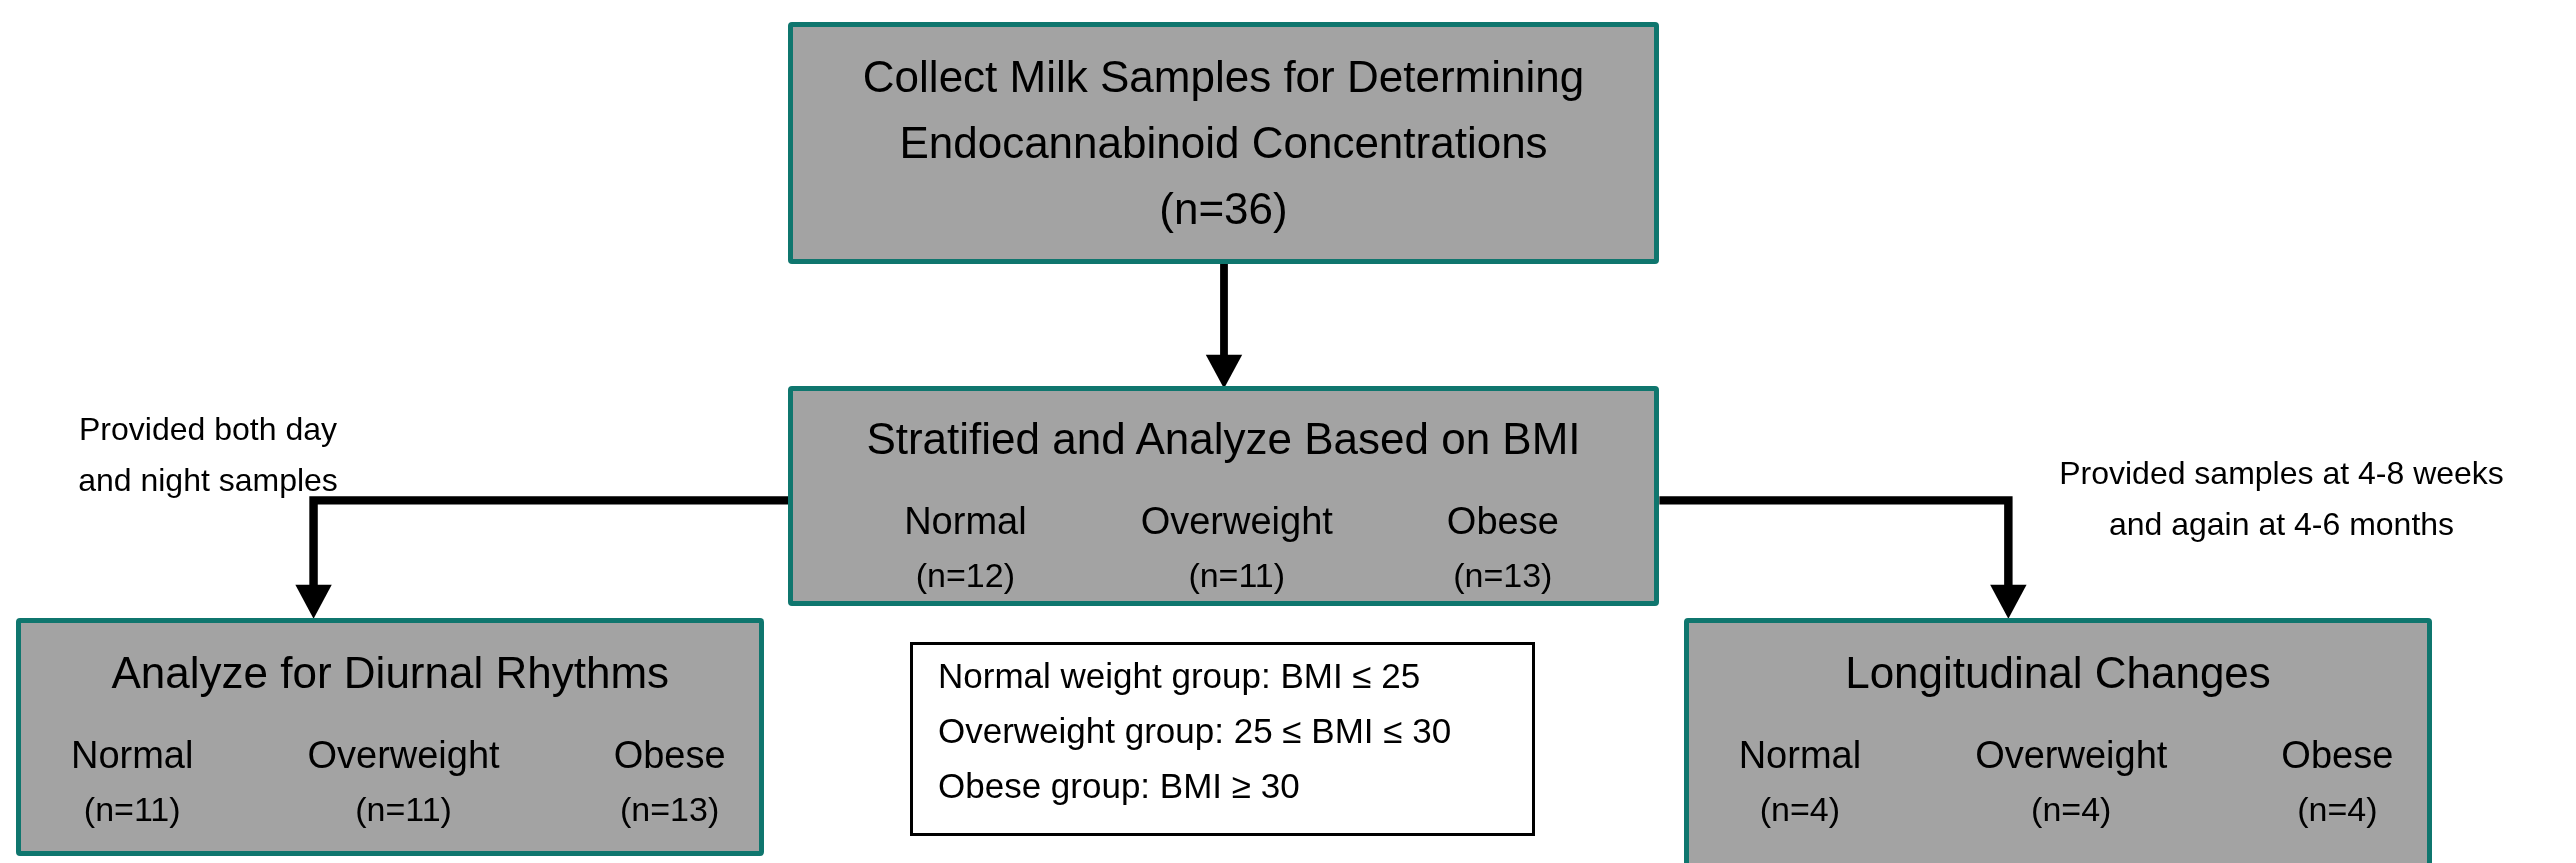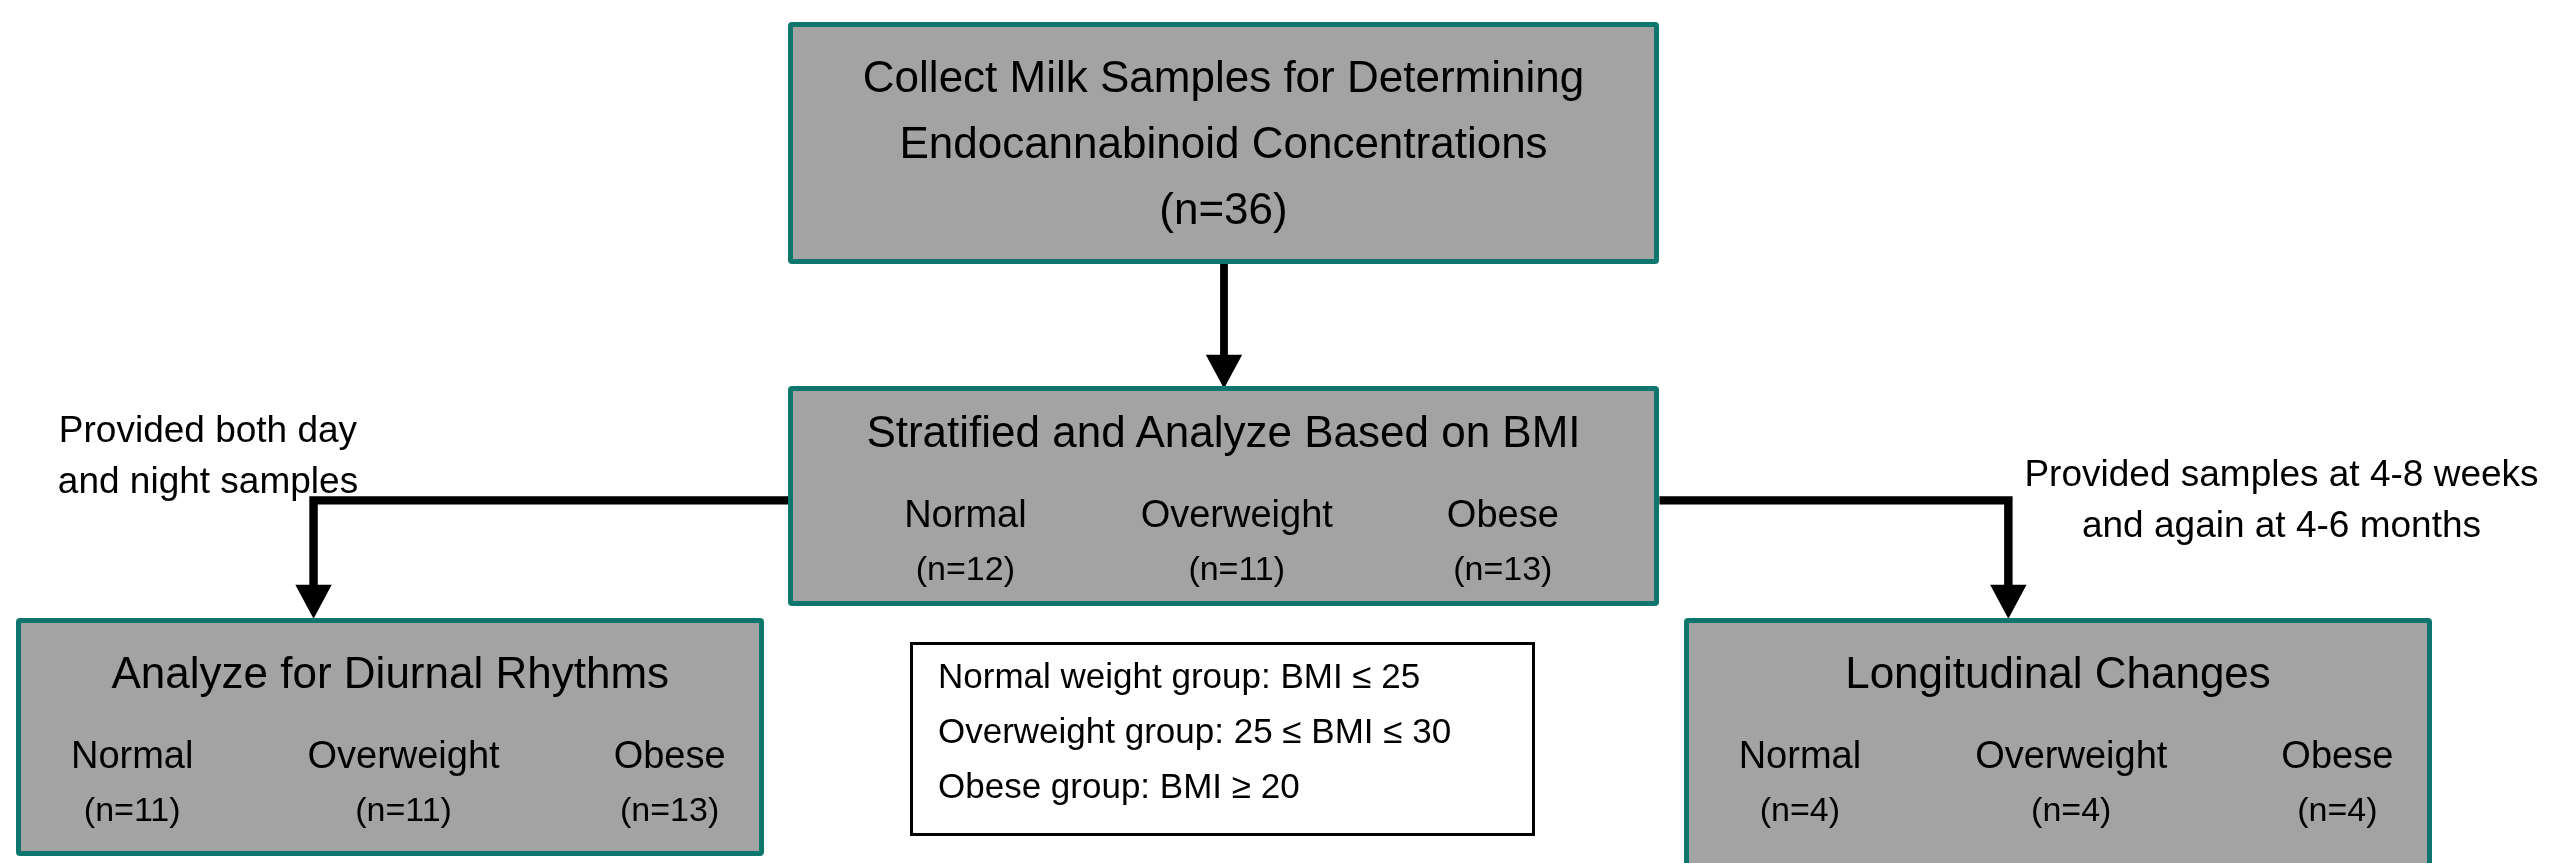--- a/index.html
+++ b/index.html
@@ -30,21 +30,21 @@
     left: 788px; top: 21.5px;
     width: 871px; height: 242px;
     display: flex; flex-direction: column; justify-content: center;
     font-size: 44px; line-height: 66px;
   }
   .mid-box  { left: 788px; top: 386px; width: 871px; height: 220px; }
   .left-box { left: 16.3px;   top: 618px; width: 748px; height: 238px; }
   .right-box{ left: 1684px; top: 618px; width: 748px; height: 287px; }
 
   .box-title { font-size: 44px; line-height: 65px; white-space: nowrap; }
-  .mid-box .box-title   { margin-top: 8px; }
+  .mid-box .box-title   { margin-top: 15px; }
   .left-box .box-title  { margin-top: 17px; }
   .right-box .box-title { margin-top: 17px; }
 
   .groups {
     display: flex; justify-content: center; align-items: flex-start;
     gap: 114px; margin-top: 25px; margin-left: 16px;
   }
   .group { display: flex; flex-direction: column; align-items: center; }
   .group-name  { font-size: 38px; line-height: 51px; white-space: nowrap; }
   .group-count { font-size: 34px; line-height: 51px; margin-top: 2.6px; white-space: nowrap; }
@@ -58,21 +58,21 @@
     background: #ffffff;
     font-size: 35px; line-height: 55px;
     padding: 2.6px 25px;
     text-align: left;
   }
   .legend-line { white-space: nowrap; }
 
   .note {
     position: absolute;
     text-align: center;
-    font-size: 37px; line-height: 51px;
+    font-size: 32px; line-height: 51px;
   }
   .note-left  { left: 26px;   top: 404px; width: 364px; }
   .note-right { left: 2002px; top: 404px; width: 559px; margin-top: 44px; }
   .note-line { white-space: nowrap; }
 </style>
 </head>
 <body>
 
 <div class="canvas">
 
@@ -152,17 +152,17 @@
       <div class="group">
         <div class="group-name">Obese</div>
         <div class="group-count">(n=4)</div>
       </div>
     </div>
   </div>
 
   <div class="legend-box">
     <div class="legend-line">Normal weight group: BMI ≤ 25</div>
     <div class="legend-line">Overweight group: 25 ≤ BMI ≤ 30</div>
-    <div class="legend-line">Obese group: BMI ≥ 20</div>
+    <div class="legend-line">Obese group: BMI ≥ 30</div>
   </div>
 
 </div>
 
 
 </body></html>

